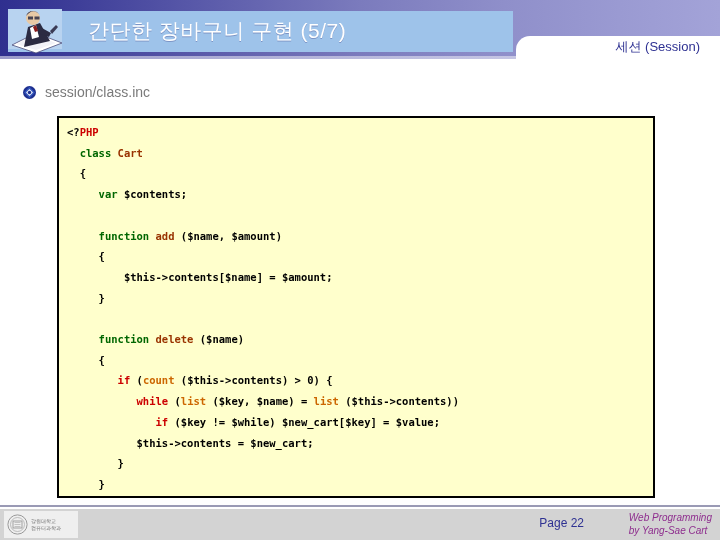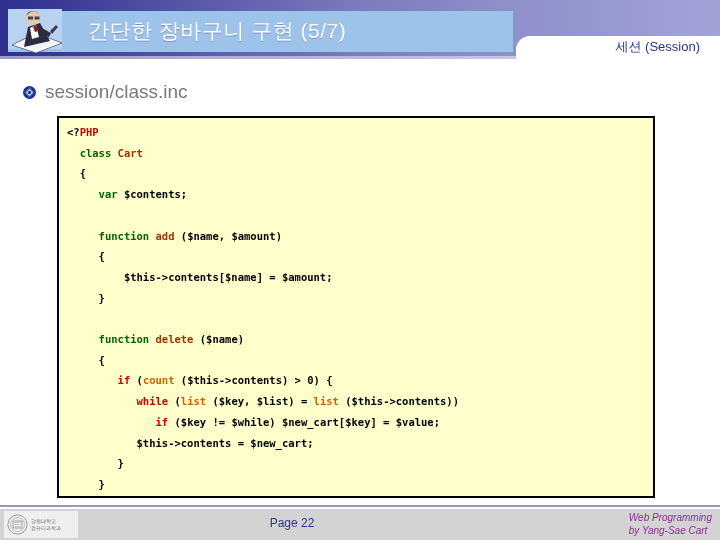--- a/index.html
+++ b/index.html
@@ -94,21 +94,21 @@
     align-items: center;
     gap: 8px;
   }
   #subheading-bullet {
     width: 15px; height: 15px;
     flex: 0 0 auto;
     display: block;
   }
   #subheading-text {
     color: #7a7a7a;
-    font-size: 19px;
+    font-size: 14px;
     white-space: nowrap;
   }
 
   
   #code-block {
     position: absolute;
     left: 57px; top: 116px;
     width: 598px; height: 382px;
     background: #ffffcc;
     border: 2px solid #000000;
@@ -160,21 +160,21 @@
   #footer-logo-text {
     font-size: 5px;
     line-height: 7px;
     color: #6c6c6c;
     white-space: pre-line;
   }
   #footer-page {
     position: absolute;
     left: 0; top: 516px;
     width: 584px;
-    text-align: center;
+    text-align: right;
     color: #2e3192;
     font-size: 12px;
   }
   #footer-credit {
     position: absolute;
     right: 8px; top: 511px;
     text-align: left;
     color: #8e2e8e;
     font-size: 10px;
     font-style: italic;
@@ -231,21 +231,21 @@
 <span class="k-blk">     </span><span class="k-green">var</span><span class="k-blk"> $contents;</span>
 <span class="k-blk"></span>
 <span class="k-blk">     </span><span class="k-green">function</span><span class="k-blk"> </span><span class="k-brown">add</span><span class="k-blk"> ($name, $amount)</span>
 <span class="k-blk">     {</span>
 <span class="k-blk">         $this-&gt;contents[$name] = $amount;</span>
 <span class="k-blk">     }</span>
 <span class="k-blk"></span>
 <span class="k-blk">     </span><span class="k-green">function</span><span class="k-blk"> </span><span class="k-brown">delete</span><span class="k-blk"> ($name)</span>
 <span class="k-blk">     {</span>
 <span class="k-blk">        </span><span class="k-red">if</span><span class="k-blk"> (</span><span class="k-orange">count</span><span class="k-blk"> ($this-&gt;contents) &gt; 0) {</span>
-<span class="k-blk">           </span><span class="k-red">while</span><span class="k-blk"> (</span><span class="k-orange">list</span><span class="k-blk"> ($key, $list) = </span><span class="k-orange">list</span><span class="k-blk"> ($this-&gt;contents))</span>
+<span class="k-blk">           </span><span class="k-red">while</span><span class="k-blk"> (</span><span class="k-orange">list</span><span class="k-blk"> ($key, $name) = </span><span class="k-orange">list</span><span class="k-blk"> ($this-&gt;contents))</span>
 <span class="k-blk">              </span><span class="k-red">if</span><span class="k-blk"> ($key != $while) $new_cart[$key] = $value;</span>
 <span class="k-blk">           $this-&gt;contents = $new_cart;</span>
 <span class="k-blk">        }</span>
 <span class="k-blk">     }</span>
 <span class="k-blk"></span>
 
 <span class="k-blk"></span>
 
 
 </pre>

